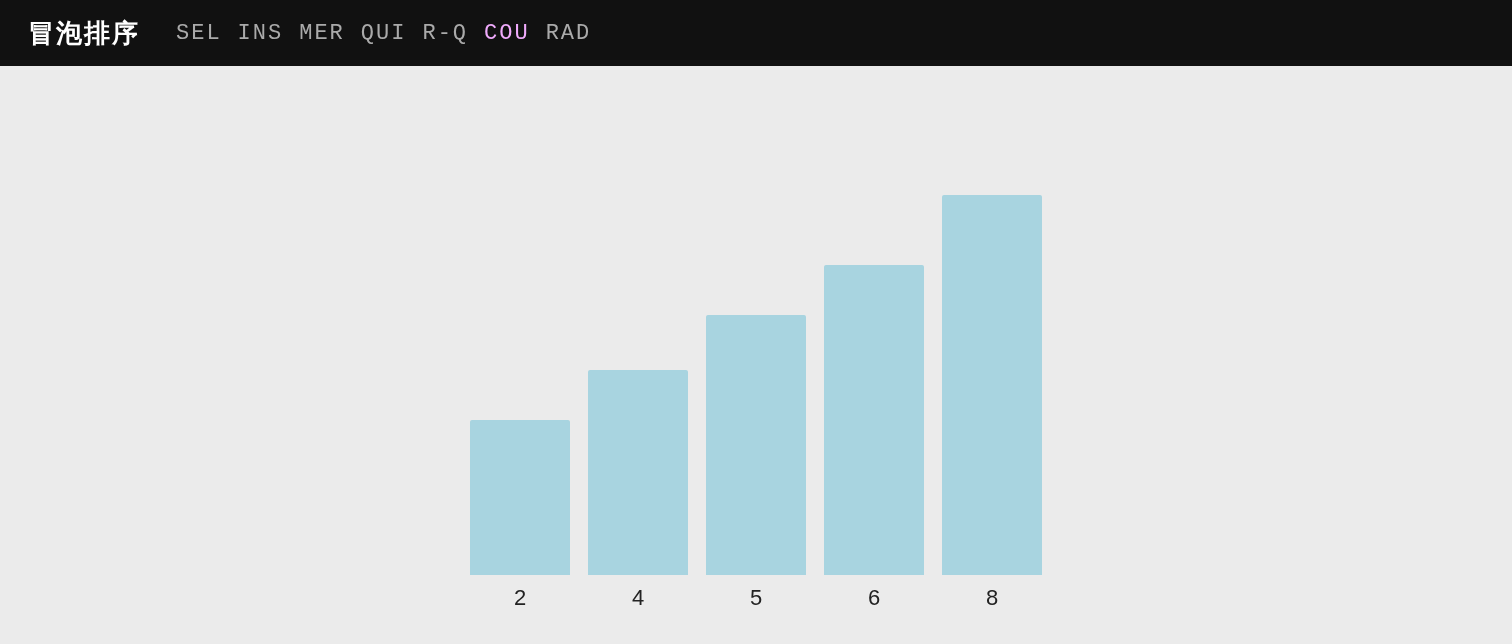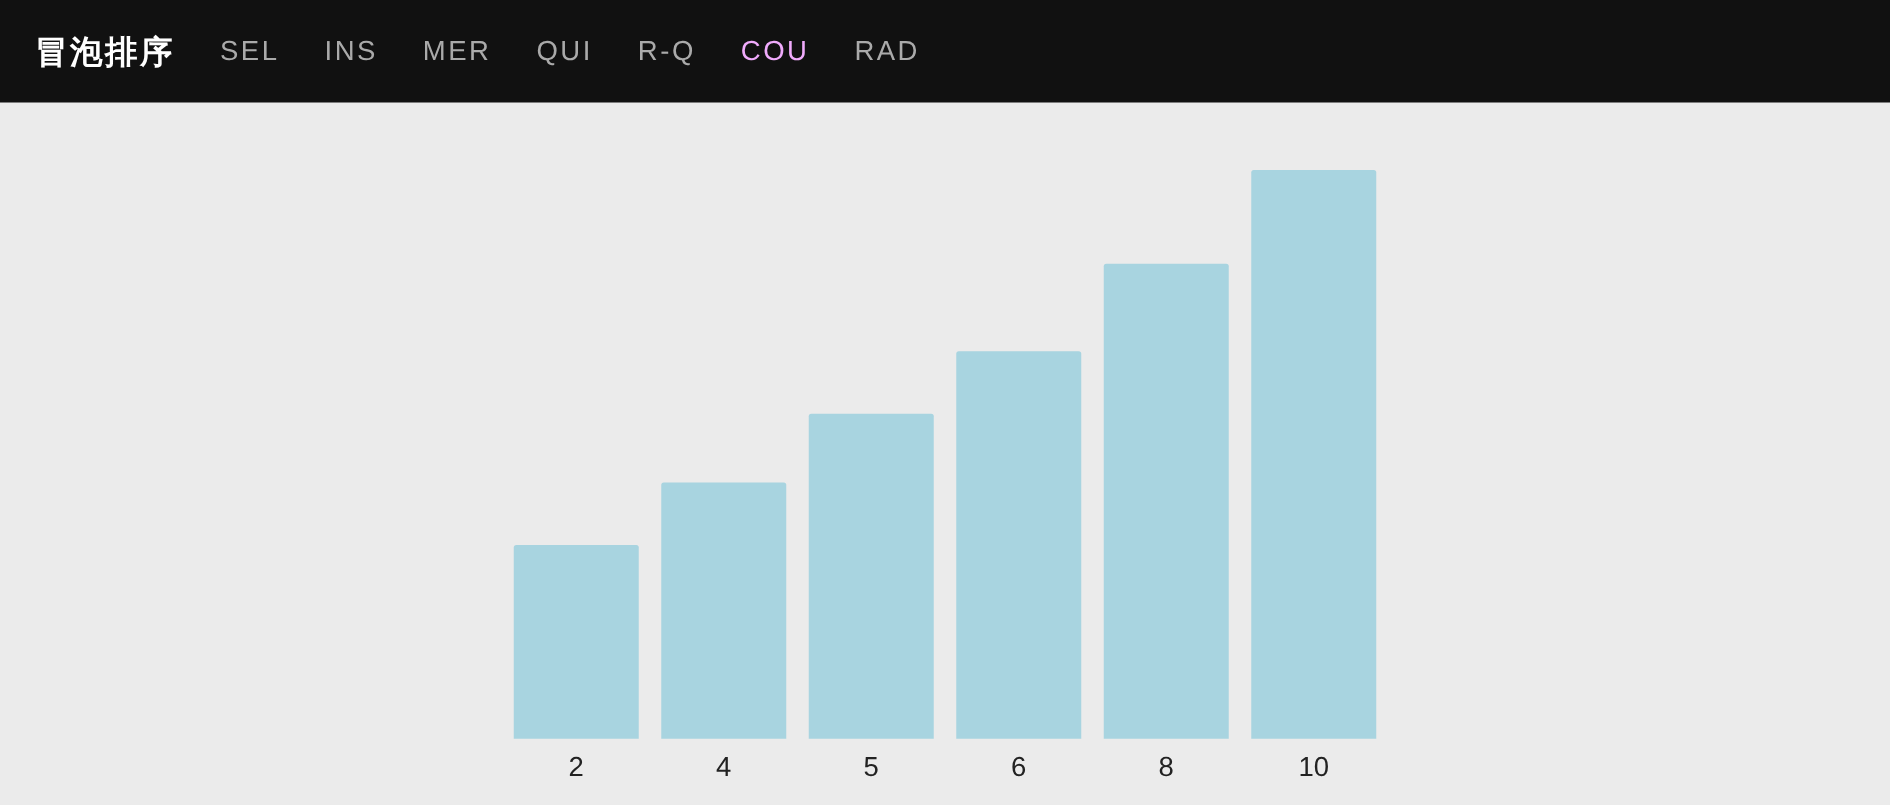--- a/index.html
+++ b/index.html
@@ -7,39 +7,40 @@
     body {
       width: 1512px;
       height: 644px;
       background: #ebebeb;
       font-family: sans-serif;
       overflow: hidden;
     }
 
     .header {
       background: #111111;
-      height: 82px;
+      height: 66px;
       display: flex;
       align-items: center;
       padding: 0 28px;
       gap: 36px;
     }
 
     .header-title {
       color: #ffffff;
       font-size: 26px;
       font-weight: bold;
       letter-spacing: 2px;
       white-space: nowrap;
     }
 
     .nav-items {
       display: flex;
-      gap: 36px;
+      gap: 16px;
       align-items: center;
+      font-family: Liberation Mono, monospace;
     }
 
     .nav-item {
       color: #aaaaaa;
       font-size: 22px;
       letter-spacing: 2px;
       cursor: pointer;
     }
 
     .nav-item.active {
@@ -105,17 +106,13 @@
       <span class="bar-label">5</span>
     </div>
     <div class="bar-wrapper">
       <div class="bar" style="height: 310px; background: rgb(168, 212, 224);"></div>
       <span class="bar-label">6</span>
     </div>
     <div class="bar-wrapper">
       <div class="bar" style="height: 380px; background: rgb(168, 212, 224);"></div>
       <span class="bar-label">8</span>
     </div>
-    <div class="bar-wrapper">
-      <div class="bar" style="height: 455px; background: rgb(168, 212, 224);"></div>
-      <span class="bar-label">10</span>
-    </div>
   </div>
 
 </body></html>

